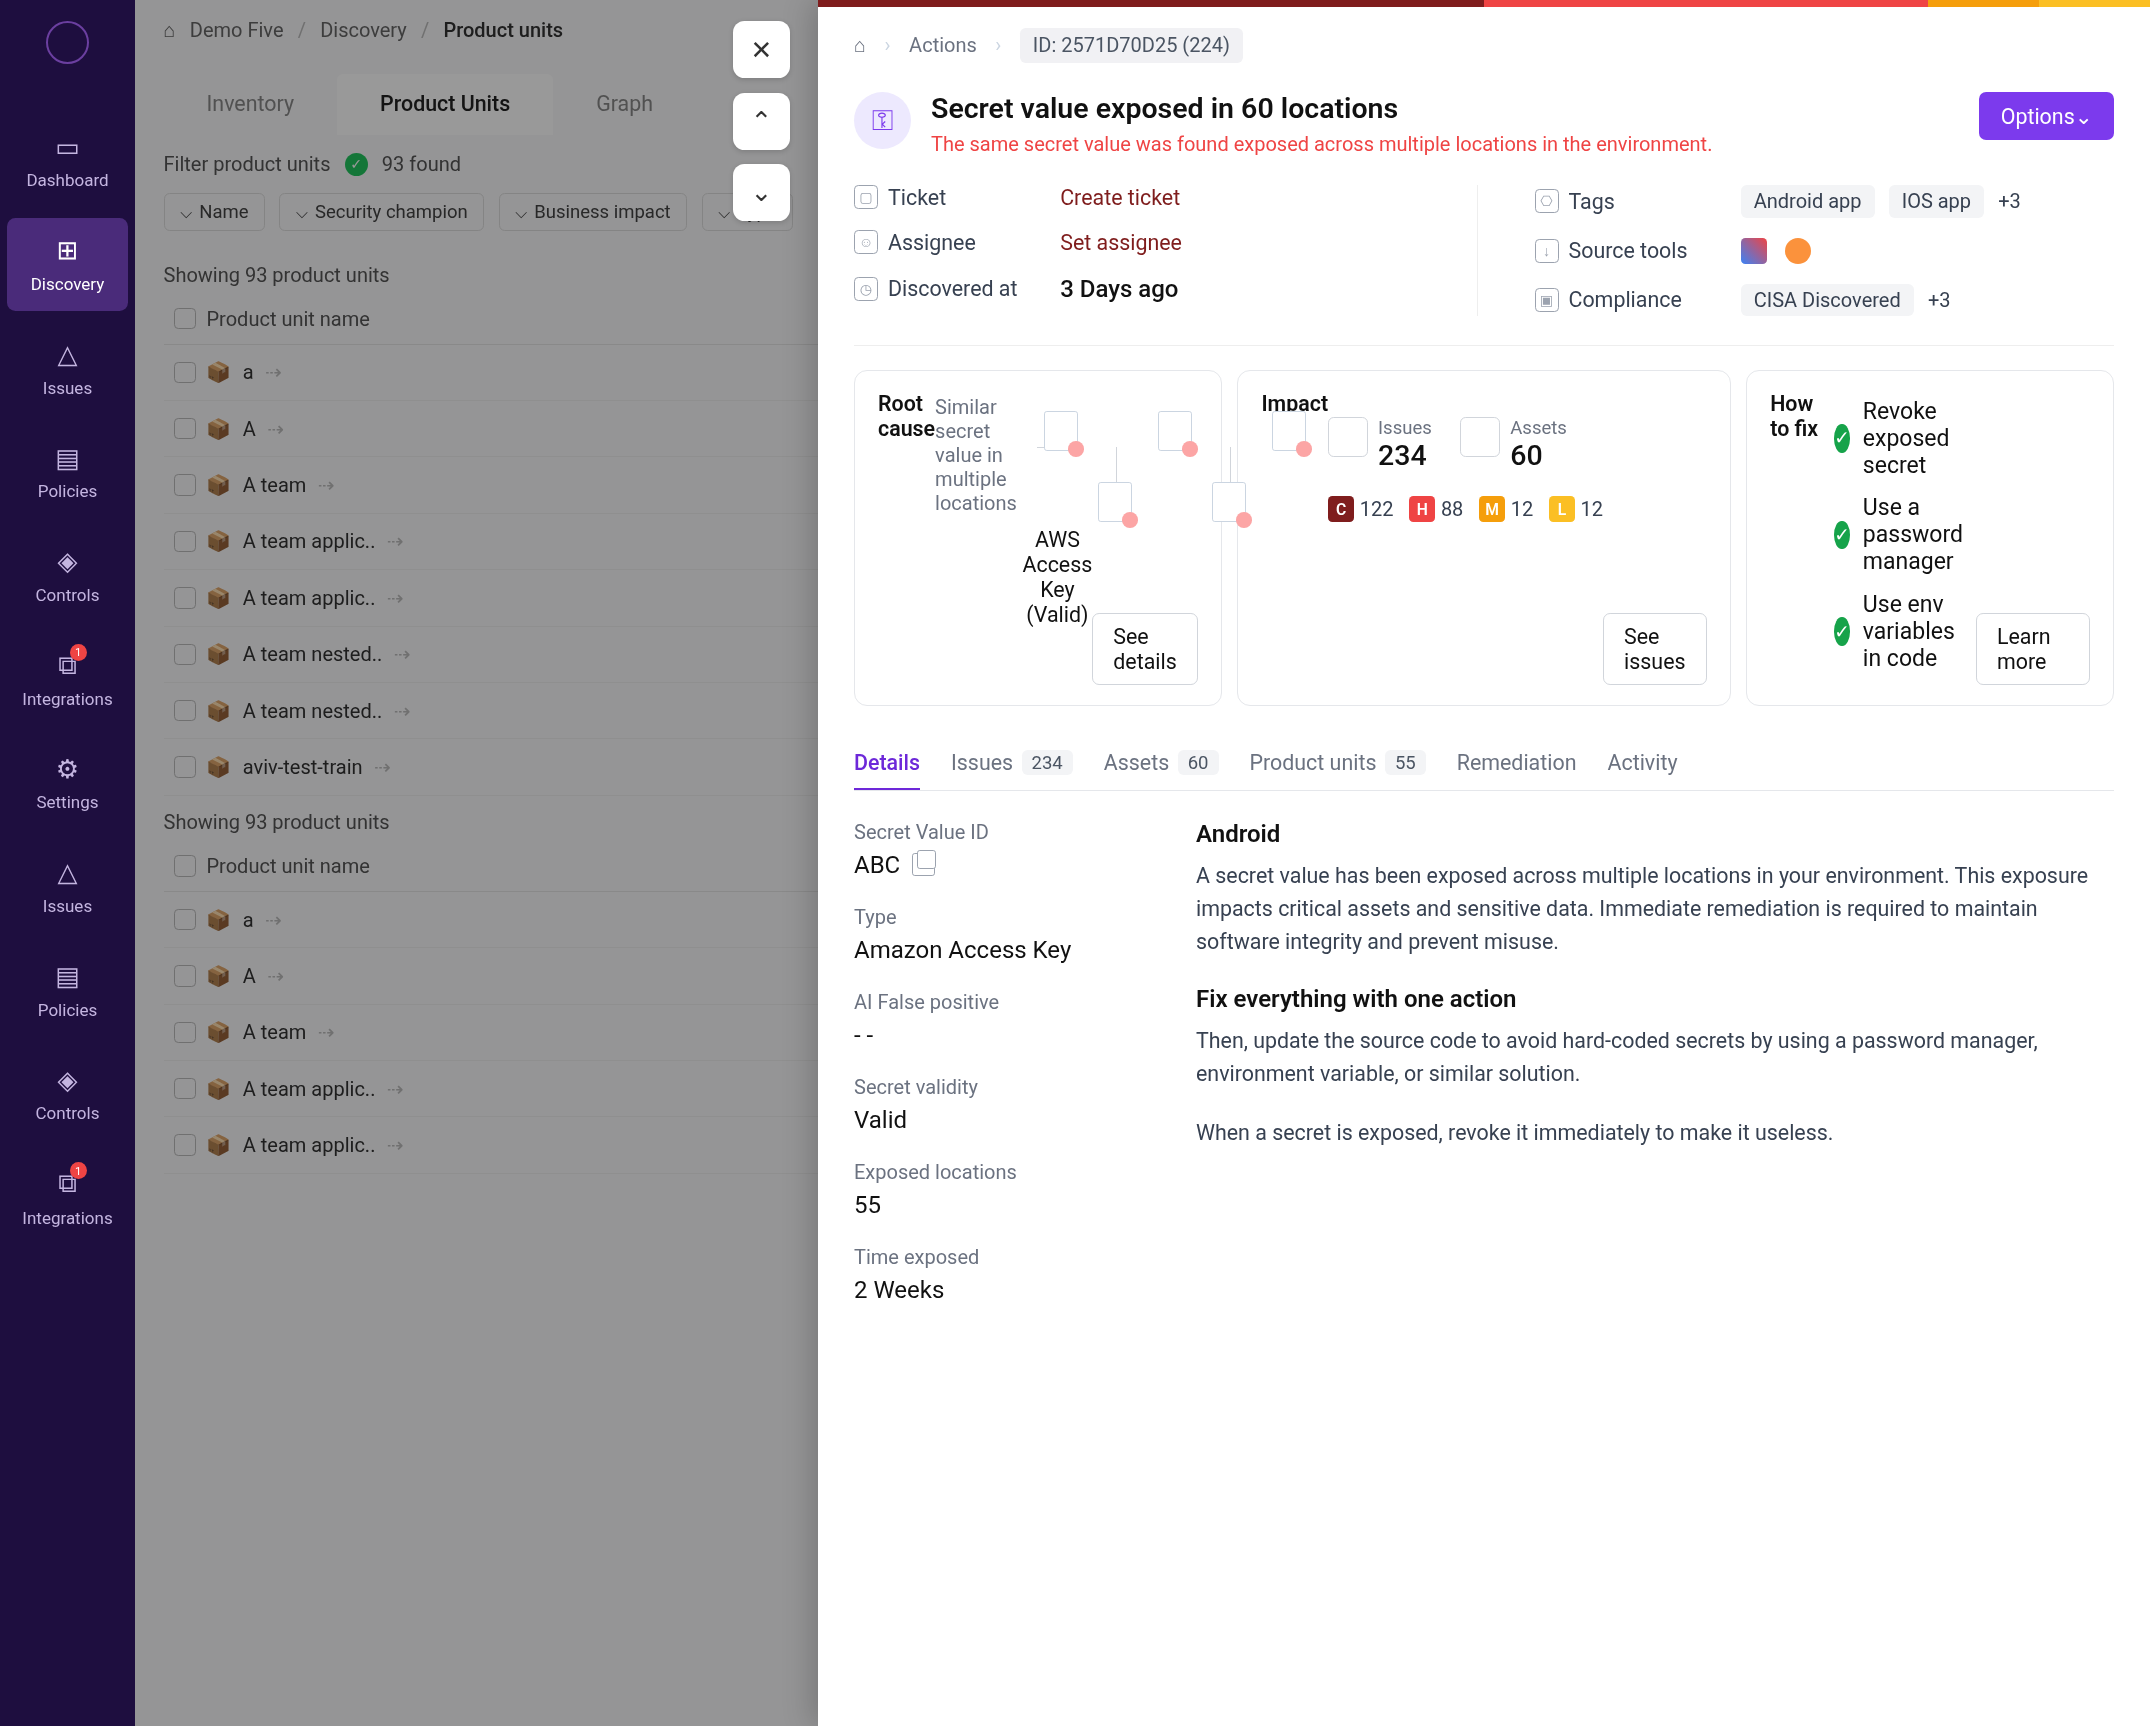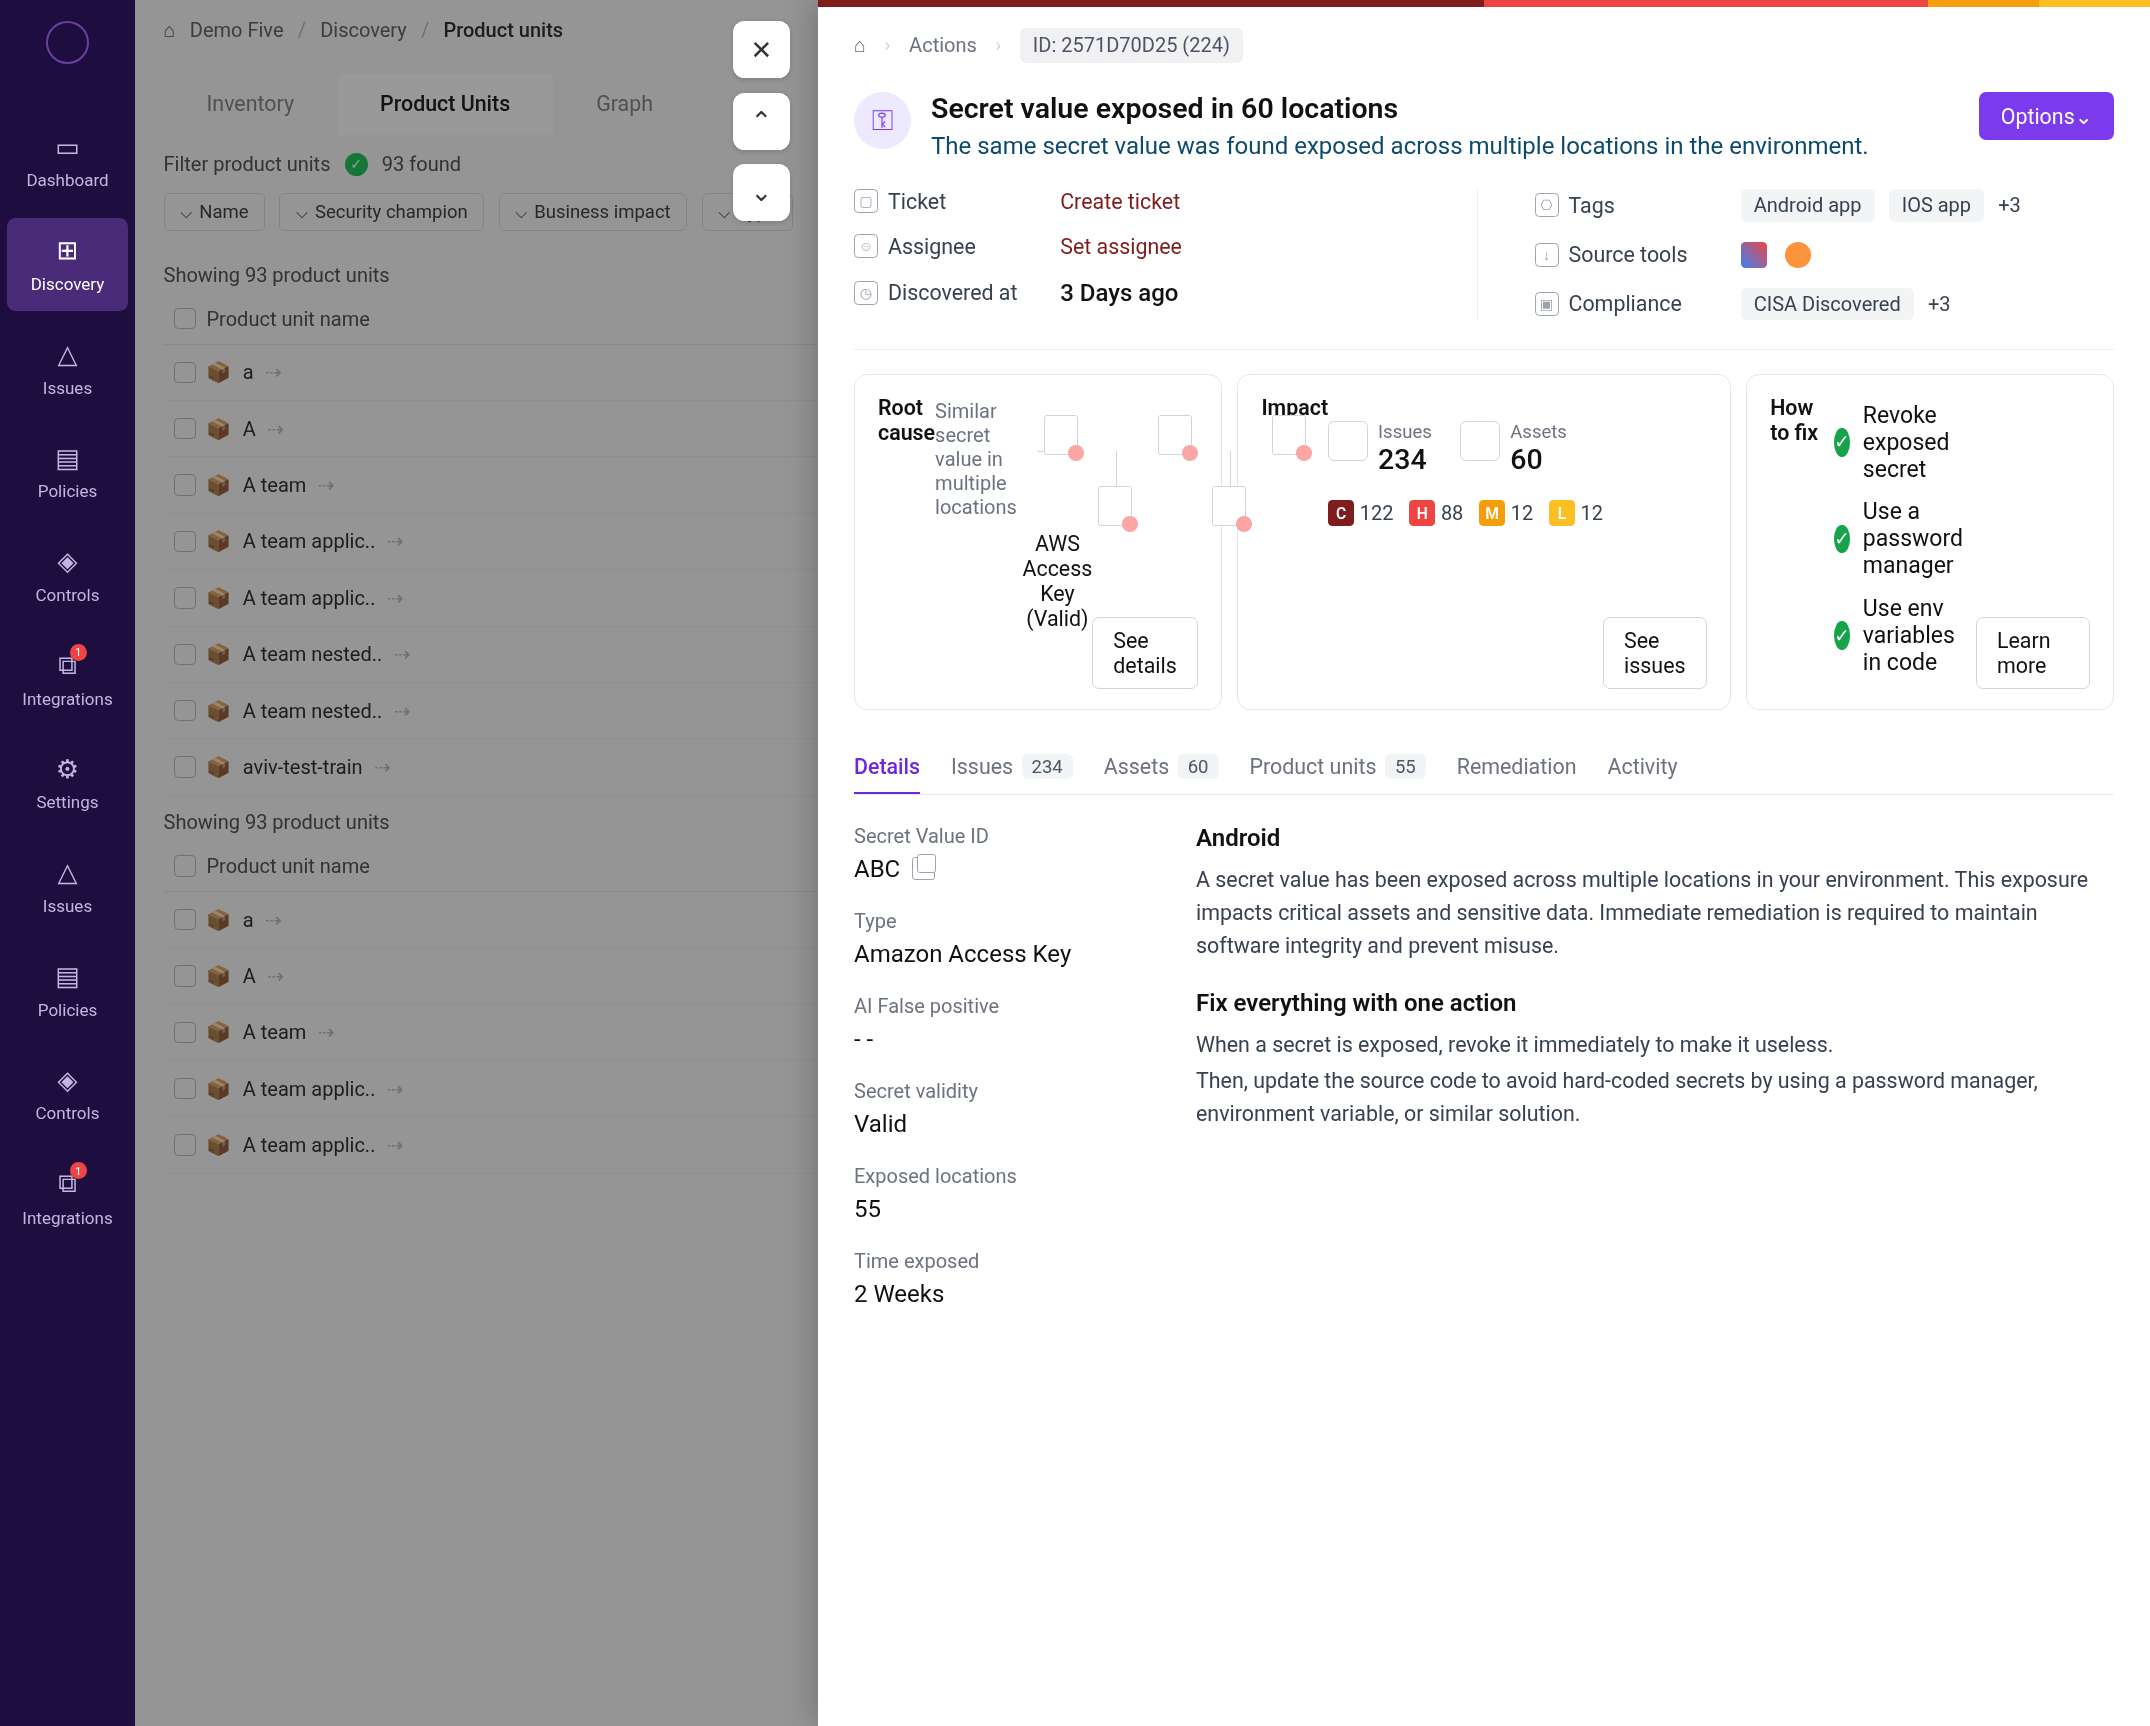--- a/index.html
+++ b/index.html
@@ -49,21 +49,21 @@
 .drawer-btns { position:absolute; left:-85px; top:21.4px; display:flex; flex-direction:column; gap:14.2px; }
 .drawer-btn { width:57px; height:57px; background:#fff; border-radius:11.4px; display:flex; align-items:center; justify-content:center; font-size:26px; color:#333; box-shadow:0 1.4px 5.7px rgba(0,0,0,0.15); cursor:pointer; }
 
 .drawer-crumbs { display:flex; align-items:center; gap:18.5px; height:68px; font-size:20px; color:#6b7280; margin-top:4.3px;}
 .drawer-crumbs .id-chip { background:#f1f1f4; padding:5.7px 13px; border-radius:5.7px; color:#4b5563; }
 .crumb-arrow { color:#cbd5e1; }
 
 .drawer-title-row { display:flex; align-items:flex-start; gap:20px; padding:13px 0 28.5px; }
 .title-icon { width:57px; height:57px; border-radius:50%; background:#ede9fe; display:flex; align-items:center; justify-content:center; color:#7c3aed; font-size:28.5px; flex-shrink:0;}
 .drawer-title { font-size:28.5px; font-weight:600; color:#111; }
-.drawer-sub { font-size:24px; color:#0c4a6e; margin-top:7.1px; }
+.drawer-sub { font-size:20px; color:#ef4444; margin-top:7.1px; }
 .options-btn { margin-left:auto; background:#7c3aed; color:#fff; padding:11.4px 21.4px; border-radius:7.1px; font-size:21.4px; display:flex; align-items:center; gap:0; cursor:pointer; }
 
 
 .meta-grid { display:flex; gap:57px; padding-bottom:28.5px; border-bottom:0.7px solid #eee;}
 .meta-col { flex:1; display:flex; flex-direction:column; gap:20px; }
 .meta-col:first-child { border-right:0.7px solid #eee; padding-right:43px;}
 .meta-row { display:flex; align-items:center; gap:14.2px; font-size:21.4px; }
 .meta-label { width:192px; color:#374151; display:flex; align-items:center; gap:10px; }
 .meta-icon { width:24px; height:24px; border:1.4px solid #9ca3af; border-radius:4.3px; display:inline-flex; align-items:center; justify-content:center; font-size:14.2px; color:#9ca3af;}
 .meta-link { color:#7f1d1d; cursor:pointer; }
@@ -591,19 +591,19 @@
           </div>
           <div>
             <div class="dl-label">Time exposed</div>
     <div class="dl-value">2 Weeks</div>
           </div>
         </div>
       <div class="details-right">
         <div class="dr-h">Android</div>
         <div class="dr-p">A secret value has been exposed across multiple locations in your environment. This exposure impacts critical assets and sensitive data. Immediate remediation is required to maintain software integrity and prevent misuse.</div>
         <div class="dr-h">Fix everything with one action</div>
+        <div class="dr-p">Then, update the source code to avoid hard-coded secrets by using a password manager, environment variable, or similar solution.</div>
         <div class="dr-p" style="margin-bottom:2.8px">When a secret is exposed, revoke it immediately to make it useless.</div>
-        <div class="dr-p">Then, update the source code to avoid hard-coded secrets by using a password manager, environment variable, or similar solution.</div>
       </div>
     </div>
   </div>
 </div>
 
 
 </body></html>

